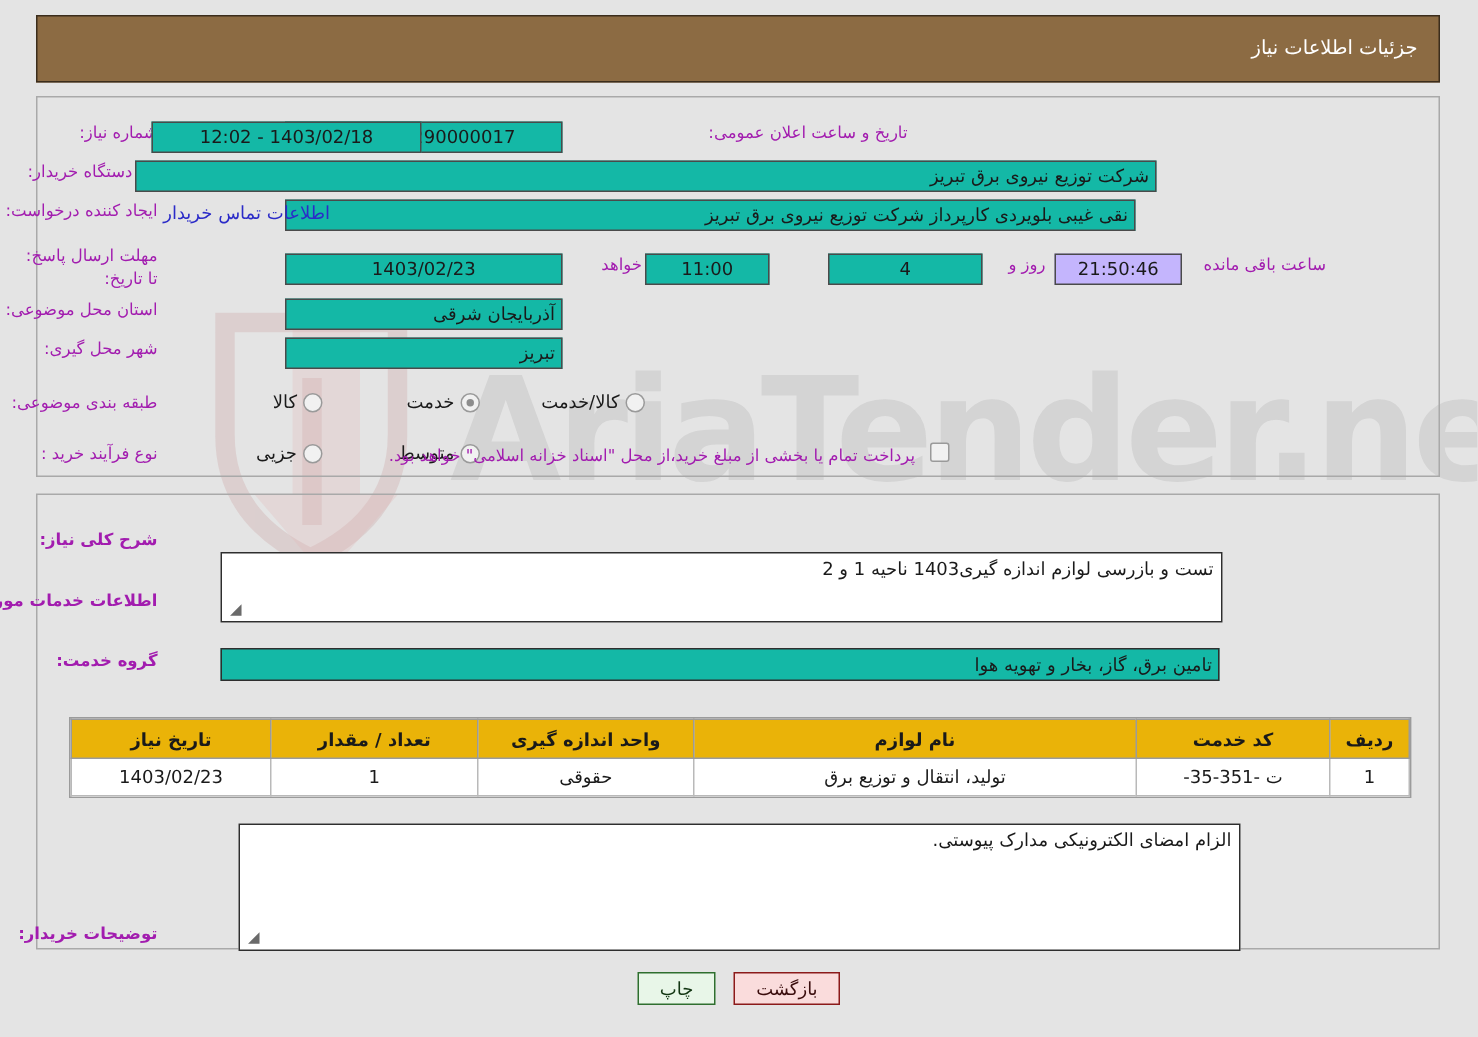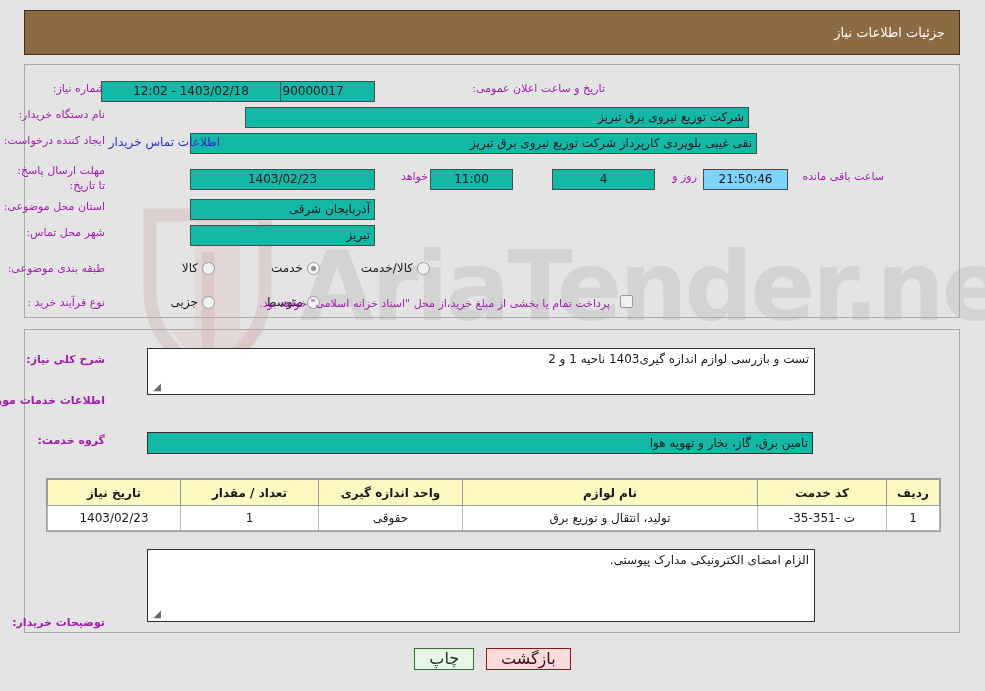--- a/index.html
+++ b/index.html
@@ -81,21 +81,21 @@
     line-height: 19px;
     font-size: 12px;
     color: #1a1a1a;
     padding: 0 4px;
     text-align: right;
     overflow: hidden;
     white-space: nowrap;
   }
   .box.center { text-align: center; }
   .box.timer {
-    background: #7dd3fc;
+    background: #c4b5fd;
     text-align: center;
     color: #1a1a1a;
   }
 
   .link {
     color: #2b2bc8;
     font-size: 12px;
     cursor: pointer;
   }
 
@@ -158,21 +158,21 @@
     z-index: 4;
     border: 1px solid #9b9b9b;
     background: #ffffff;
   }
   table.grid {
     border-collapse: collapse;
     width: 100%;
     font-size: 12px;
   }
   table.grid th {
-    background: #fef9c3;
+    background: #eab308;
     border: 1px solid #9b9b9b;
     font-weight: bold;
     height: 25px;
     color: #1a1a1a;
     text-align: center;
     padding: 0 5px;
   }
   table.grid td {
     background: #ffffff;
     border: 1px solid #b9b9b9;
@@ -185,21 +185,21 @@
   
   .btn-bar {
     position: absolute;
     left: 0; top: 648px;
     width: 985px;
     text-align: center;
     z-index: 5;
   }
   .btn {
     display: inline-block;
-    font-size: 16px;
+    font-size: 12px;
     height: 22px;
     line-height: 20px;
     padding: 0 14px;
     box-sizing: border-box;
     cursor: pointer;
     margin: 0 4px;
   }
   .btn-print {
     background: #e8f6e8;
     border: 1px solid #2f6e2f;
@@ -241,21 +241,21 @@
 <div class="box center" style="position:absolute; right:610px; top:81px; width:185px; z-index:4;">1103005290000017</div>
 
 <div class="row" style="right:380px; top:82px;">
   <span class="lbl">تاریخ و ساعت اعلان عمومی:</span>
 </div>
 <div class="box center" style="position:absolute; right:704px; top:81px; width:180px; z-index:4;">1403/02/18 - 12:02</div>
 
 <div class="row" style="right:880px; top:108px;">
   <span class="lbl">نام دستگاه خریدار:</span>
 </div>
-<div class="box" style="position:absolute; right:236px; top:107px; width:504px; z-index:4;">شرکت توزیع نیروی برق تبریز</div>
+<div class="box" style="position:absolute; right:214px; top:107px; width:681px; z-index:4;">شرکت توزیع نیروی برق تبریز</div>
 
 <div class="row" style="right:880px; top:134px;">
   <span class="lbl">ایجاد کننده درخواست:</span>
 </div>
 <div class="box" style="position:absolute; right:228px; top:133px; width:567px; z-index:4;">نقی غیبی بلویردی کارپرداز شرکت توزیع نیروی برق تبریز</div>
 <div class="row" style="right:765px; top:135px;">
   <span class="link">اطلاعات تماس خریدار</span>
 </div>
 
 <div class="row" style="right:880px; top:163px; max-width:95px; white-space:normal; line-height:15px;">
@@ -274,21 +274,21 @@
 <div class="row" style="right:101px; top:170px;">
   <span class="lbl">ساعت باقی مانده</span>
 </div>
 
 <div class="row" style="right:880px; top:200px;">
   <span class="lbl">استان محل موضوعی:</span>
 </div>
 <div class="box" style="position:absolute; right:610px; top:199px; width:185px; z-index:4;">آذربایجان شرقی</div>
 
 <div class="row" style="right:880px; top:226px;">
-  <span class="lbl">شهر محل تماس:</span>
+  <span class="lbl">شهر محل گیری:</span>
 </div>
 <div class="box" style="position:absolute; right:610px; top:225px; width:185px; z-index:4;">تبریز</div>
 
 <div class="row" style="right:880px; top:262px;">
   <span class="lbl">طبقه بندی موضوعی:</span>
 </div>
 <div class="row" style="right:770px; top:261px;">
   <span class="radio"></span>
   <span class="opt-label">کالا</span>
 </div>
@@ -317,21 +317,21 @@
 </div>
 <div class="row" style="right:375px; top:297px;">
   <span class="lbl">پرداخت تمام یا بخشی از مبلغ خرید،از محل "اسناد خزانه اسلامی" خواهد بود.</span>
 </div>
 
 <div class="panel" id="panel-mid"></div>
 
 <div class="row" style="right:880px; top:353px;">
   <span class="lbl bold">شرح کلی نیاز:</span>
 </div>
-<div class="textarea" style="position:absolute; right:170px; top:348px; width:668px; height:47px; z-index:4;">
+<div class="textarea" style="position:absolute; right:170px; top:368px; width:668px; height:47px; z-index:4;">
   <span>تست و بازرسی لوازم اندازه گیری1403 ناحیه 1 و 2</span>
   <span class="resize-grip">◢</span>
 </div>
 
 <div class="row" style="right:880px; top:394px;">
   <span class="lbl bold">اطلاعات خدمات مورد نیاز</span>
 </div>
 
 <div class="row" style="right:880px; top:434px;">
   <span class="lbl bold">گروه خدمت:</span>
@@ -359,21 +359,21 @@
         <td>1</td>
         <td>1403/02/23</td>
       </tr>
     </tbody>
   </table>
 </div>
 
 <div class="row" style="right:880px; top:616px;">
   <span class="lbl bold">توضیحات خریدار:</span>
 </div>
-<div class="textarea" style="position:absolute; right:170px; top:549px; width:668px; height:73px; z-index:4;">
+<div class="textarea" style="position:absolute; right:158px; top:549px; width:668px; height:85px; z-index:4;">
   <span>الزام امضای الکترونیکی مدارک پیوستی.</span>
   <span class="resize-grip">◢</span>
 </div>
 
 <div class="btn-bar">
   <span class="btn btn-back">بازگشت</span>
   <span class="btn btn-print">چاپ</span>
 </div>
 
 </body></html>

